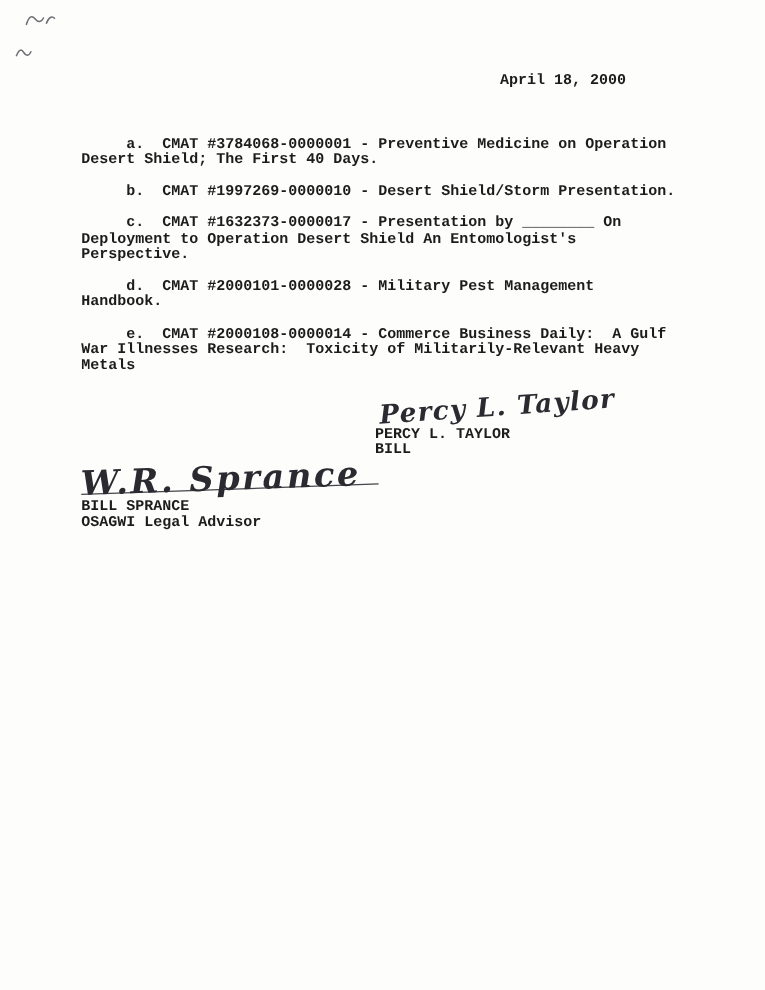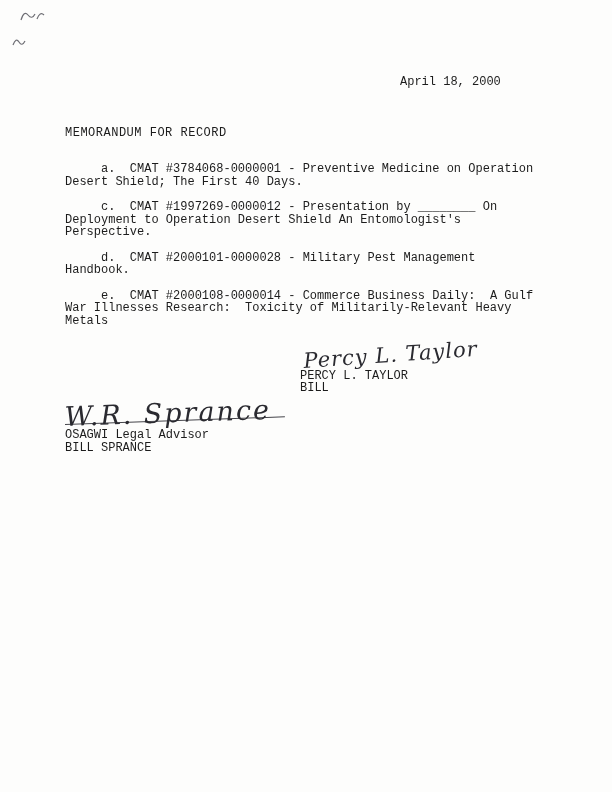--- a/index.html
+++ b/index.html
@@ -14,22 +14,23 @@
     background: #fdfdfc;
     overflow: hidden;
     font-family: "Liberation Mono", "DejaVu Sans Mono", monospace;
     font-size: 12px;
     line-height: 12.5px;
     color: #1c1c1c;
   }
   .content {
     position: absolute;
     left: 65px;
-    top: 76px;
+    top: 58px;
     width: 490px;
+    font-weight: bold;
   }
   .date-line {
     margin-left: 335px;
     margin-bottom: 38px;
     white-space: pre;
   }
   .heading {
     margin-bottom: 24px;
     letter-spacing: 0.5px;
   }
@@ -98,41 +99,41 @@
     <path d="M3 14 Q6 4 10 9 T17 8 M19 13 Q22 5 26 9"></path>
   </svg>
   <svg class="scan-mark mark2" width="18" height="16" viewBox="0 0 18 16">
     <path d="M3 11 Q6 3 9 8 T15 7"></path>
   </svg>
 
   <div class="content">
 
     <div class="date-line">April 18, 2000</div>
 
-    <div class="heading">MEMORANDUM FOR RECORD</div>
 
 
     <p class="para">     a.  CMAT #3784068-0000001 - Preventive Medicine on Operation Desert Shield; The First 40 Days.</p>
 
+    <p class="para">     b.  CMAT #1997269-0000010 - Desert Shield/Storm Presentation.</p>
 
-    <p class="para">     c.  CMAT #1997269-0000012 - Presentation by ________ On Deployment to Operation Desert Shield An Entomologist's Perspective.</p>
+    <p class="para">     c.  CMAT #1632373-0000017 - Presentation by ________ On Deployment to Operation Desert Shield An Entomologist's Perspective.</p>
 
     <p class="para">     d.  CMAT #2000101-0000028 - Military Pest Management Handbook.</p>
 
     <p class="para">     e.  CMAT #2000108-0000014 - Commerce Business Daily:  A Gulf War Illnesses Research:  Toxicity of Militarily-Relevant Heavy Metals</p>
 
 
     <div class="sig-block sig1">
       <div class="script">Percy L. Taylor</div>
       <div class="typed">PERCY L. TAYLOR</div>
       <div class="typed">BILL</div>
     </div>
 
     <div class="sig-block sig2">
       <div>
         <span class="script">W.R. Sprance</span>
       </div>
+      <div class="typed">BILL SPRANCE</div>
       <div class="typed">OSAGWI Legal Advisor</div>
-      <div class="typed">BILL SPRANCE</div>
     </div>
 
   </div>
 </div>
 
 </body></html>

